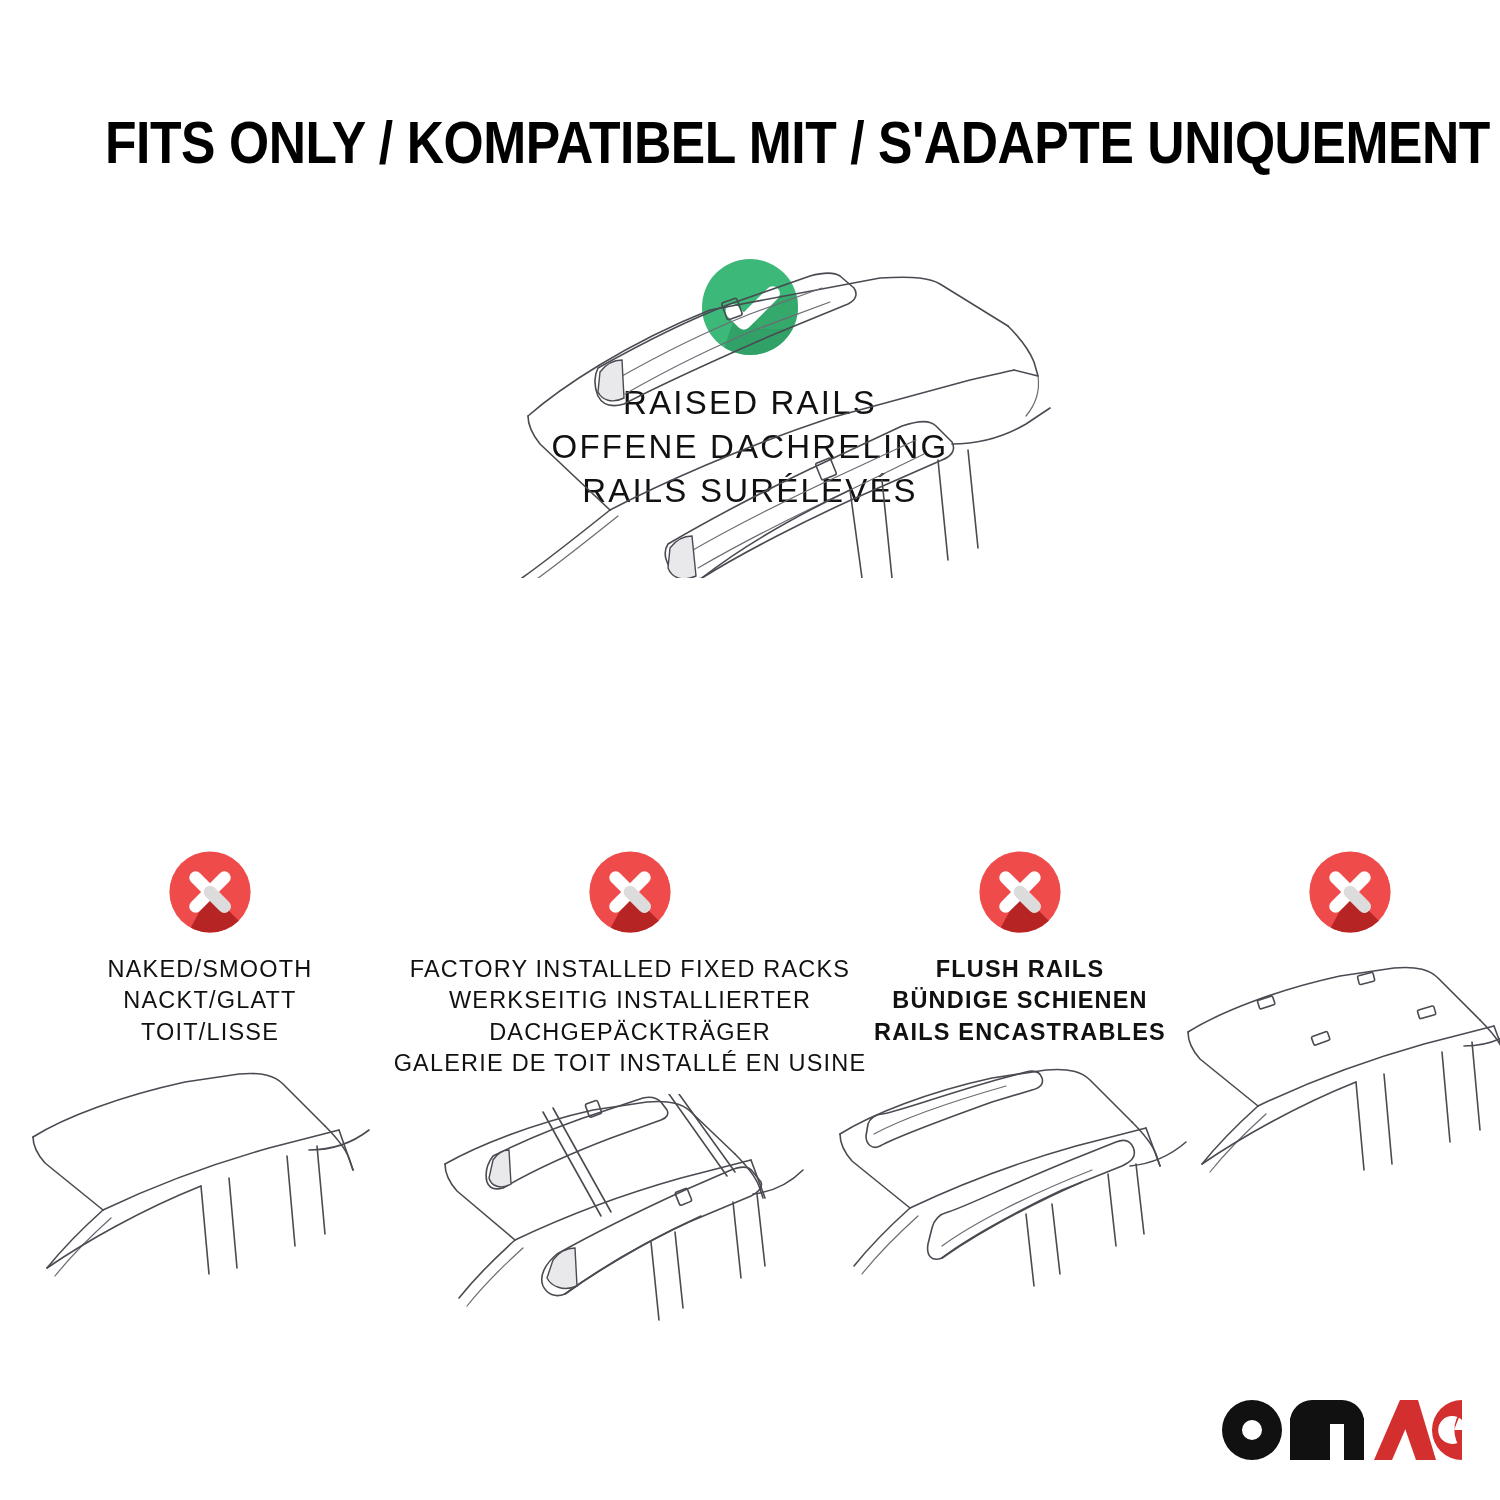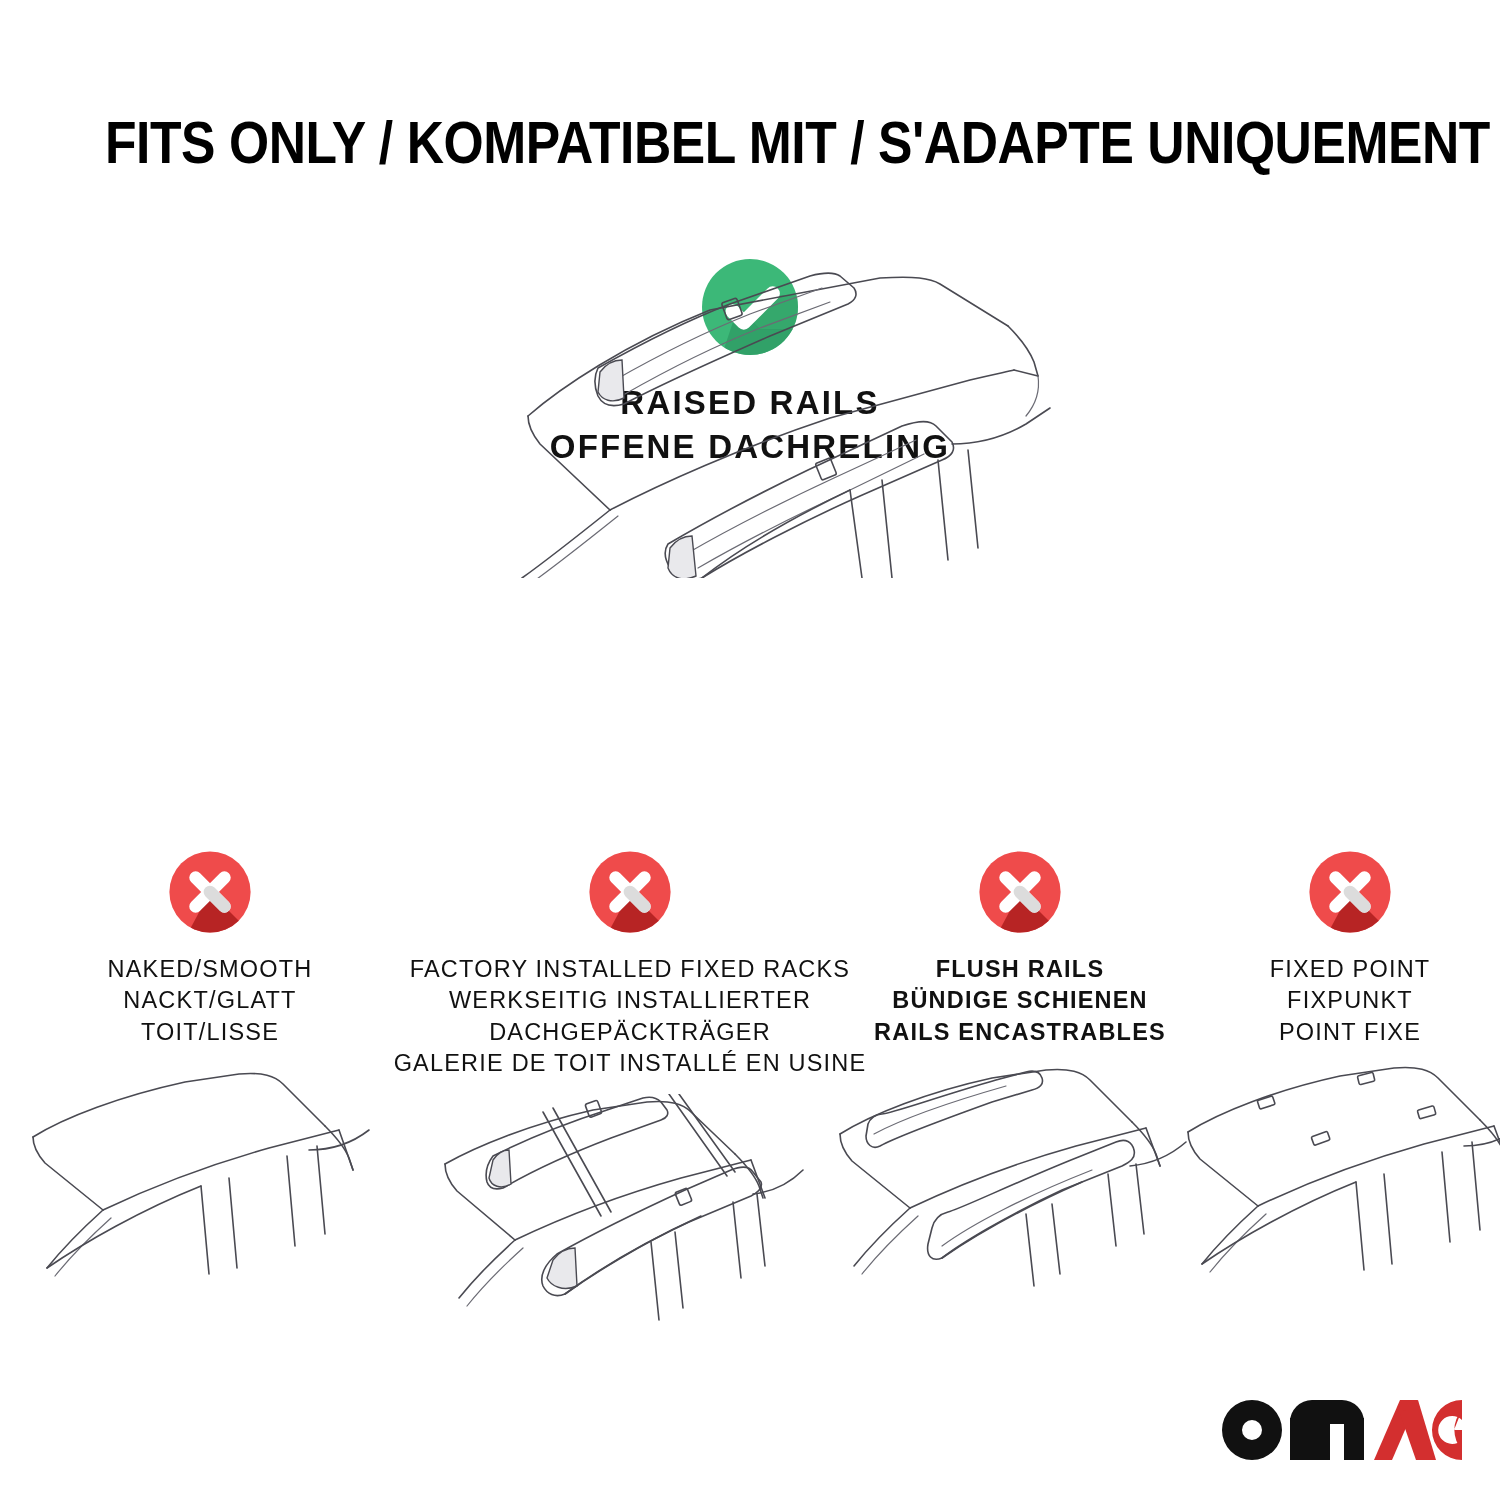--- a/index.html
+++ b/index.html
@@ -46,21 +46,21 @@
     width: 1500px;
     display: flex;
     justify-content: center;
   }
   #hero-caption {
     margin-top: 22px;
     text-align: center;
     font-size: 33px;
     line-height: 1.33;
     letter-spacing: 2.2px;
-    font-weight: 700;
+    font-weight: 400;
     color: #111111;
   }
   #hero-caption div { white-space: nowrap; }
 
   #hero-illustration {
     position: absolute;
     left: 0;
     top: 248px;
     width: 1500px;
     display: flex;
@@ -146,20 +146,21 @@
                  a7.2 7.2 0 0 1 -10.2 0
                  L29.6 61.6
                  a7.2 7.2 0 0 1 0 -10.2 Z"></path>
       </g>
     </svg>
   </div>
 
   <div id="hero-caption">
     <div>RAISED RAILS</div>
     <div>OFFENE DACHRELING</div>
+    <div>RAILS SURÉLEVÉS</div>
   </div>
 </div>
 
 <div id="hero-illustration">
   <svg width="680" height="330" viewBox="0 0 680 330">
 
     <path class="svg-line" d="M118 168 C150 140 215 96 300 62 L470 30 C505 28 520 30 530 36 L598 78"></path>
     <path class="svg-line" d="M118 168 C118 176 122 186 130 196 L200 262"></path>
     <path class="svg-line" d="M200 262 C250 236 330 200 420 170 L560 132 C585 126 596 124 604 122"></path>
     <path class="svg-line" d="M598 78 C612 92 620 104 624 114 L628 128"></path>
@@ -357,25 +358,20 @@
         <g clip-path="url(#noclip3)">
           <path d="M52 52 L104 104 L104 130 L10 130 Z" fill="#b02020" opacity="0.9"></path>
         </g>
         <g stroke="#ffffff" stroke-width="15" stroke-linecap="round">
           <line x1="35" y1="35" x2="69" y2="69"></line>
           <line x1="69" y1="35" x2="35" y2="69"></line>
         </g>
         <line x1="52" y1="52" x2="69" y2="69" stroke="#dcdcdc" stroke-width="15" stroke-linecap="round"></line>
       </svg>
     </div>
-    <div class="cell-caption">
-      <div>FIXED POINT</div>
-      <div>FIXPUNKT</div>
-      <div>POINT FIXE</div>
-    </div>
     <div class="cell-art">
       <svg width="340" height="230" viewBox="0 0 340 230">
         <path class="svg-line" d="M8 70 C40 50 96 28 160 14 L214 6 C238 4 250 8 258 16 L300 58"></path>
         <path class="svg-line" d="M8 70 C8 78 12 88 20 97 L78 144"></path>
         <path class="svg-line" d="M78 144 C120 124 180 100 244 82 L314 64"></path>
         <path class="svg-line" d="M300 58 C312 70 320 80 324 90 L328 102"></path>
         <path class="svg-line" d="M314 64 L328 102"></path>
 
         <rect class="svg-line" x="78" y="36" width="16" height="9" rx="1.5" transform="rotate(-18 86 40)"></rect>
         <rect class="svg-line" x="178" y="12" width="16" height="9" rx="1.5" transform="rotate(-14 186 16)"></rect>

